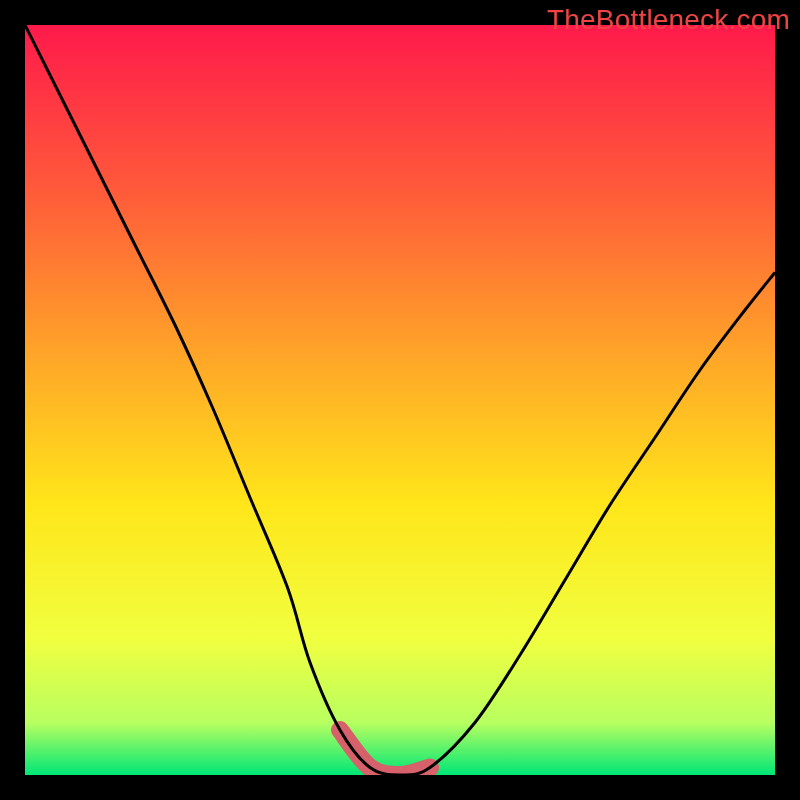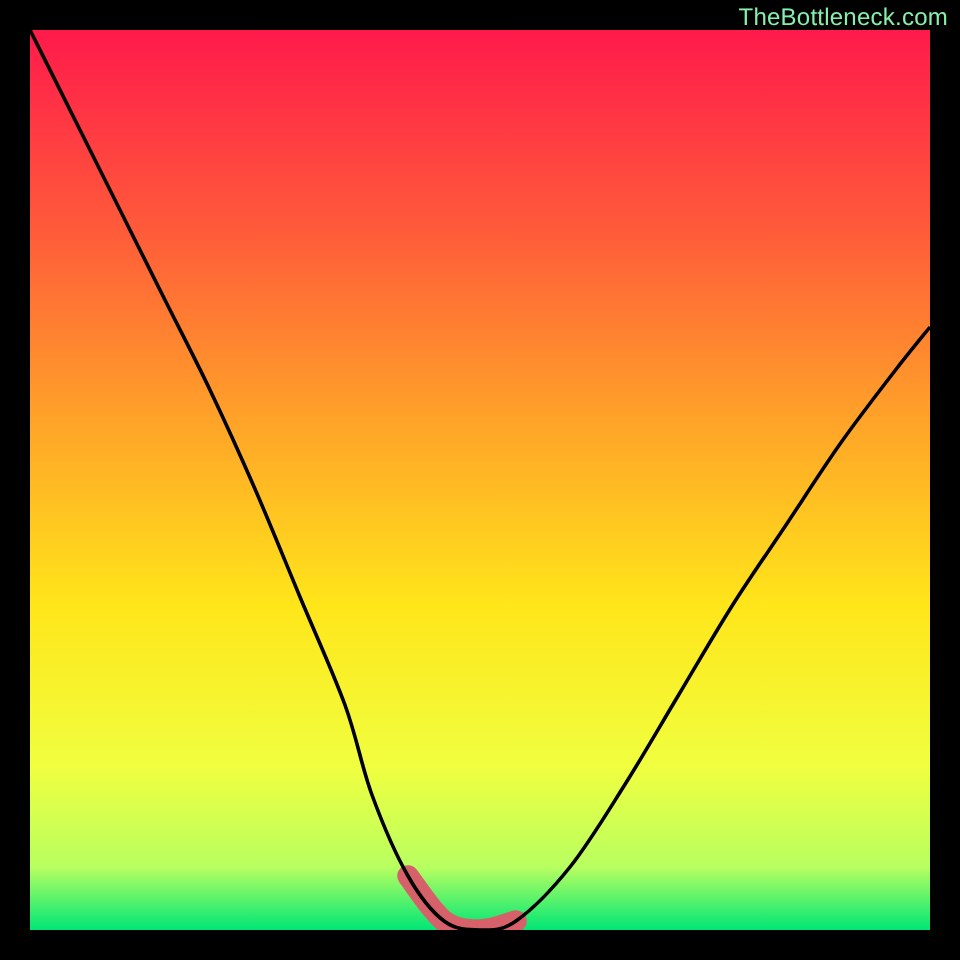--- a/index.html
+++ b/index.html
@@ -22,22 +22,22 @@
     left: 25px;
     top: 25px;
     width: 750px;
     height: 750px;
     overflow: hidden;
   }
   .watermark {
     position: absolute;
     top: 4px;
     right: 10px;
-    color: #86efac;
-    font-size: 20px;
+    color: #ef4444;
+    font-size: 28px;
     font-weight: 500;
     letter-spacing: 0.2px;
     z-index: 5;
     user-select: none;
   }
   svg { display: block; }
 </style>
 </head>
 <body>
 

